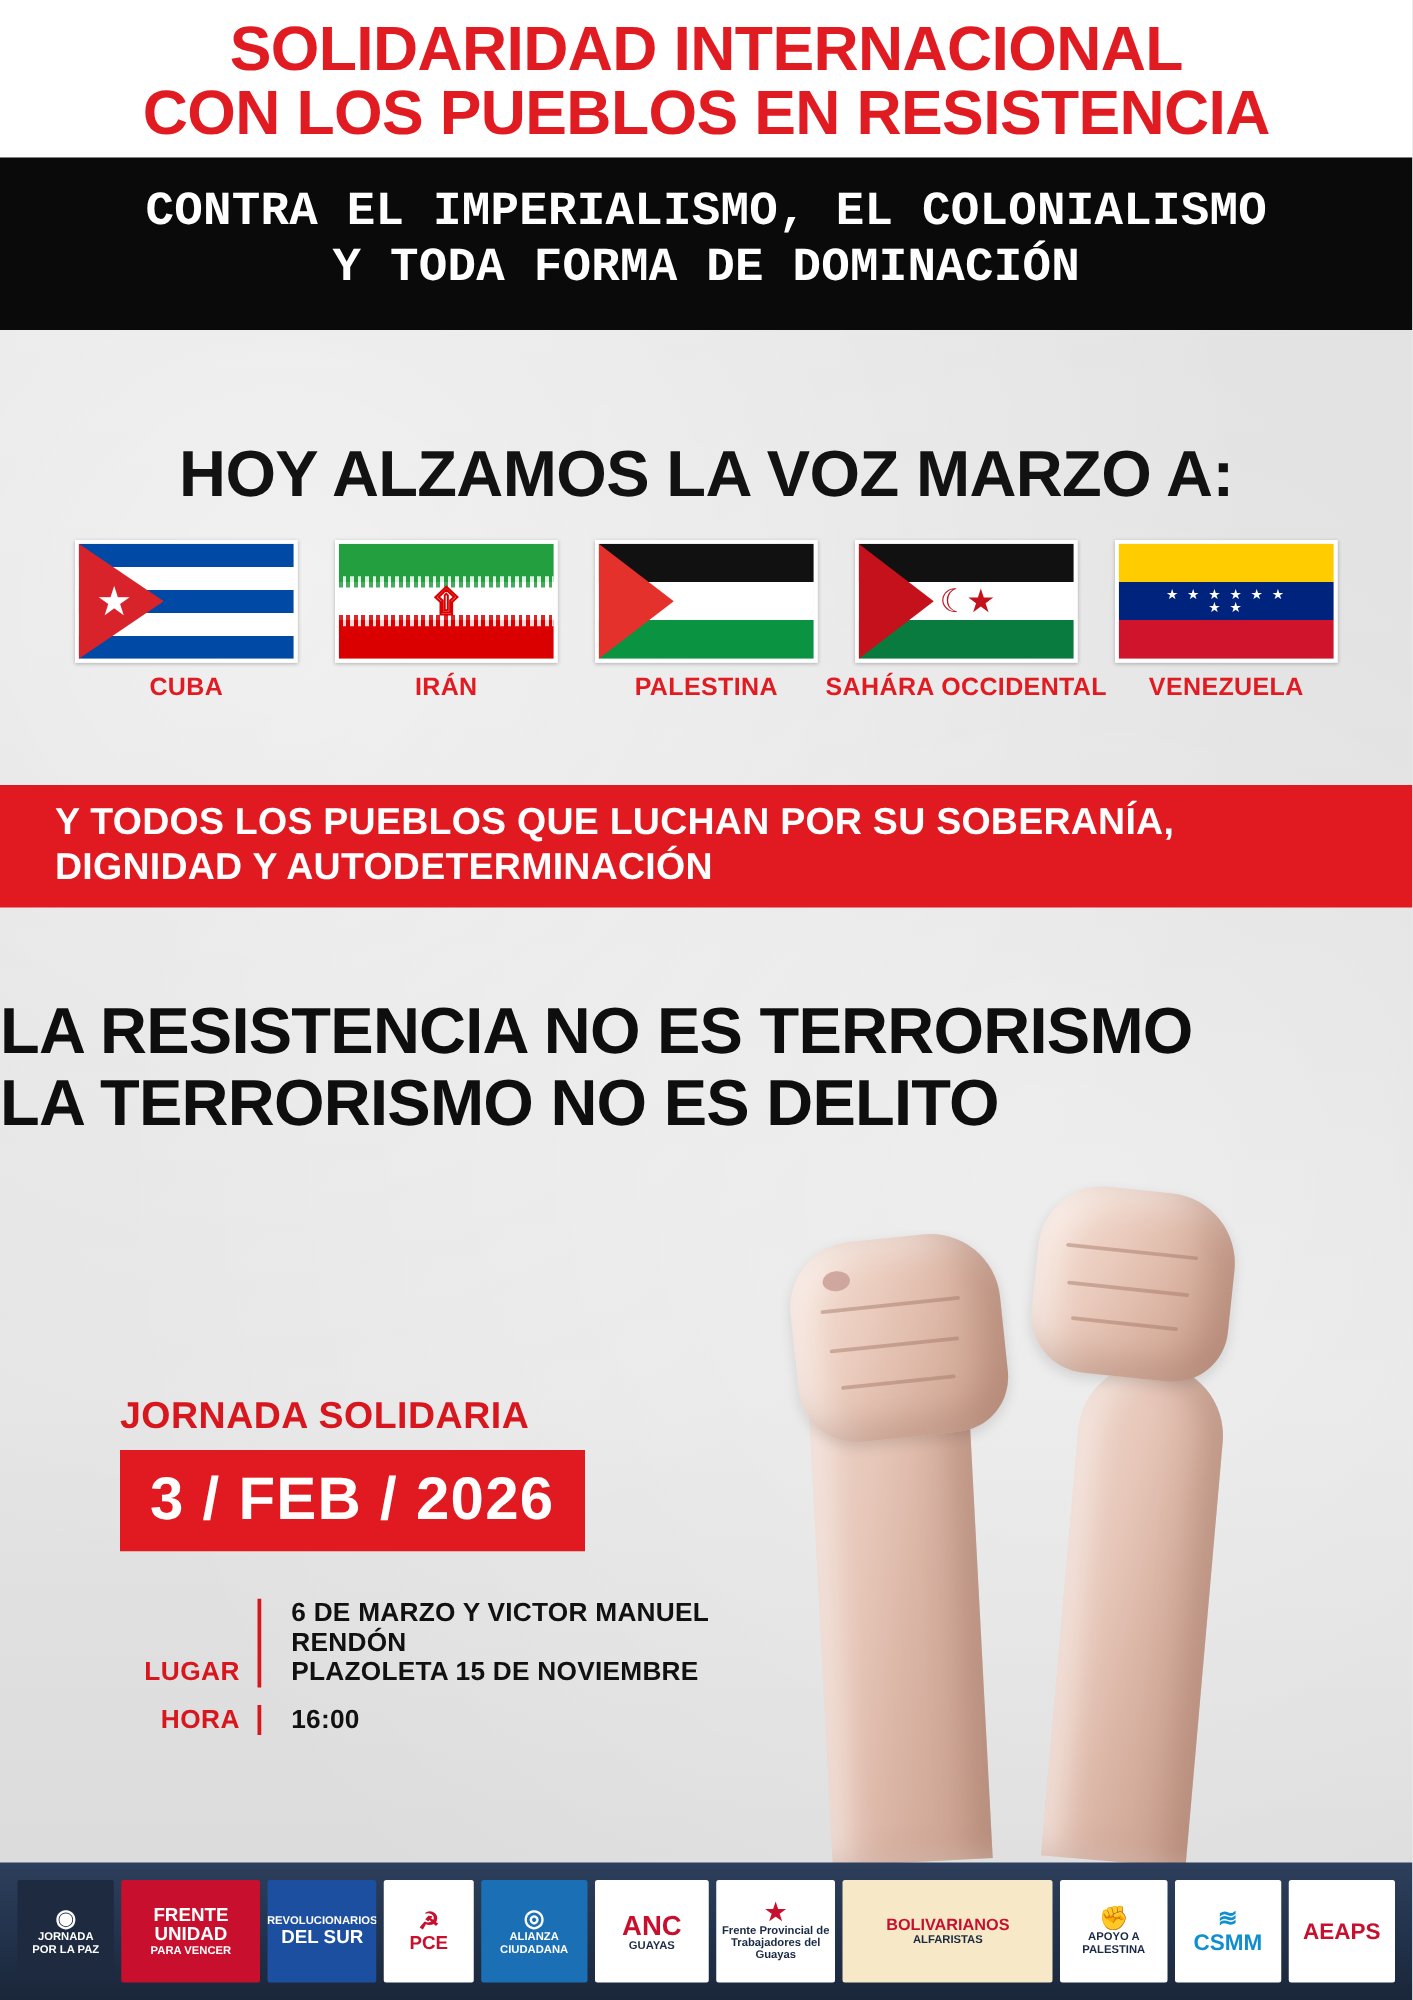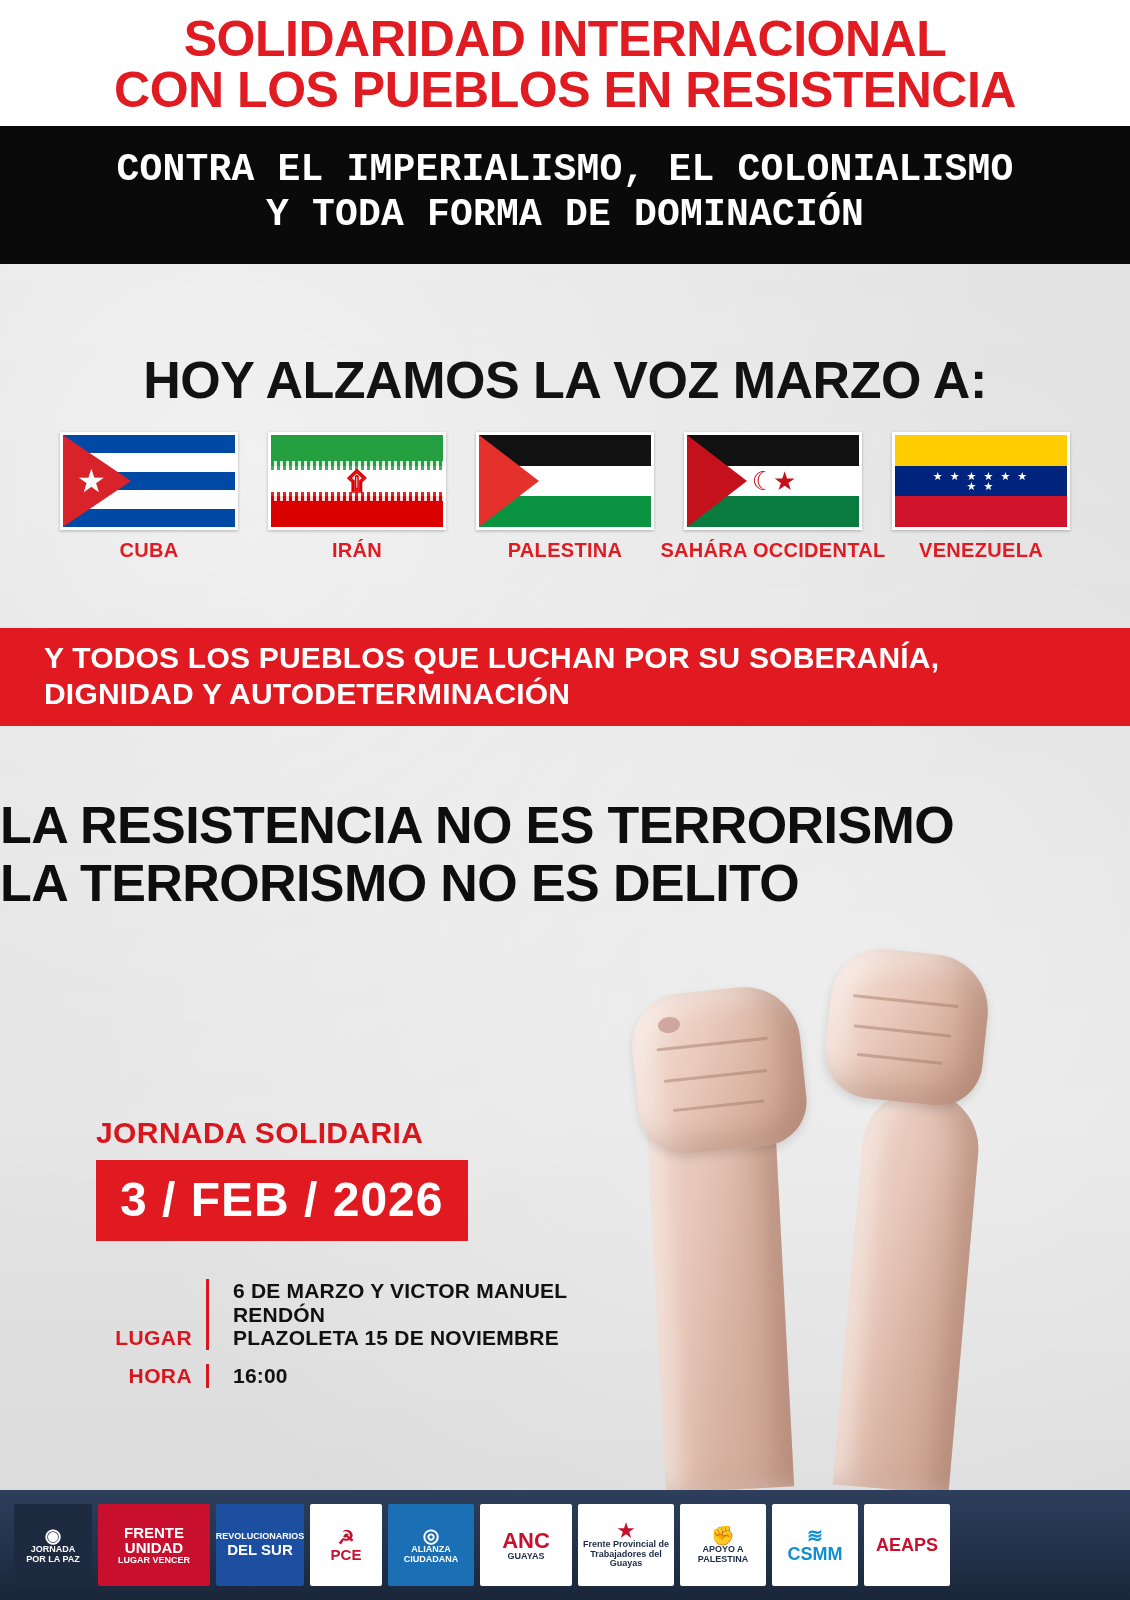--- a/index.html
+++ b/index.html
@@ -417,21 +417,21 @@
   </div>
 
   <div class="logos">
     <div class="logo dark" style="width:78px">
       <span class="mark">◉</span>
       <span>JORNADA</span>
       <span>POR LA PAZ</span>
     </div>
     <div class="logo" style="width:112px; background:#c8102e; color:#fff">
       <span class="big" style="color:#fff">FRENTE UNIDAD</span>
-      <span>LUGAR VENCER</span>
+      <span>PARA VENCER</span>
     </div>
     <div class="logo" style="width:88px; background:#1d4fa0; color:#fff">
       <span>REVOLUCIONARIOS</span>
       <span class="big" style="color:#fff">DEL SUR</span>
     </div>
     <div class="logo" style="width:72px">
       <span class="mark" style="color:#c8102e">☭</span>
       <span class="big">PCE</span>
     </div>
     <div class="logo" style="width:86px; background:#1b6fb5; color:#fff">
@@ -441,20 +441,24 @@
     </div>
     <div class="logo" style="width:92px">
       <span class="big" style="font-size:22px">ANC</span>
       <span>GUAYAS</span>
     </div>
     <div class="logo" style="width:96px">
       <span class="mark" style="color:#c8102e">★</span>
       <span>Frente Provincial de</span>
       <span>Trabajadores del Guayas</span>
     </div>
+    <div class="logo" style="width:170px; background:#f7e9c7">
+      <span class="big" style="font-size:13px">BOLIVARIANOS</span>
+      <span>ALFARISTAS</span>
+    </div>
     <div class="logo" style="width:86px">
       <span class="mark">✊</span>
       <span>APOYO A</span>
       <span>PALESTINA</span>
     </div>
     <div class="logo" style="width:86px; background:#ffffff; color:#0f8fd0">
       <span class="mark">≋</span>
       <span class="big" style="color:#0f8fd0; font-size:18px">CSMM</span>
     </div>
     <div class="logo" style="width:86px">

